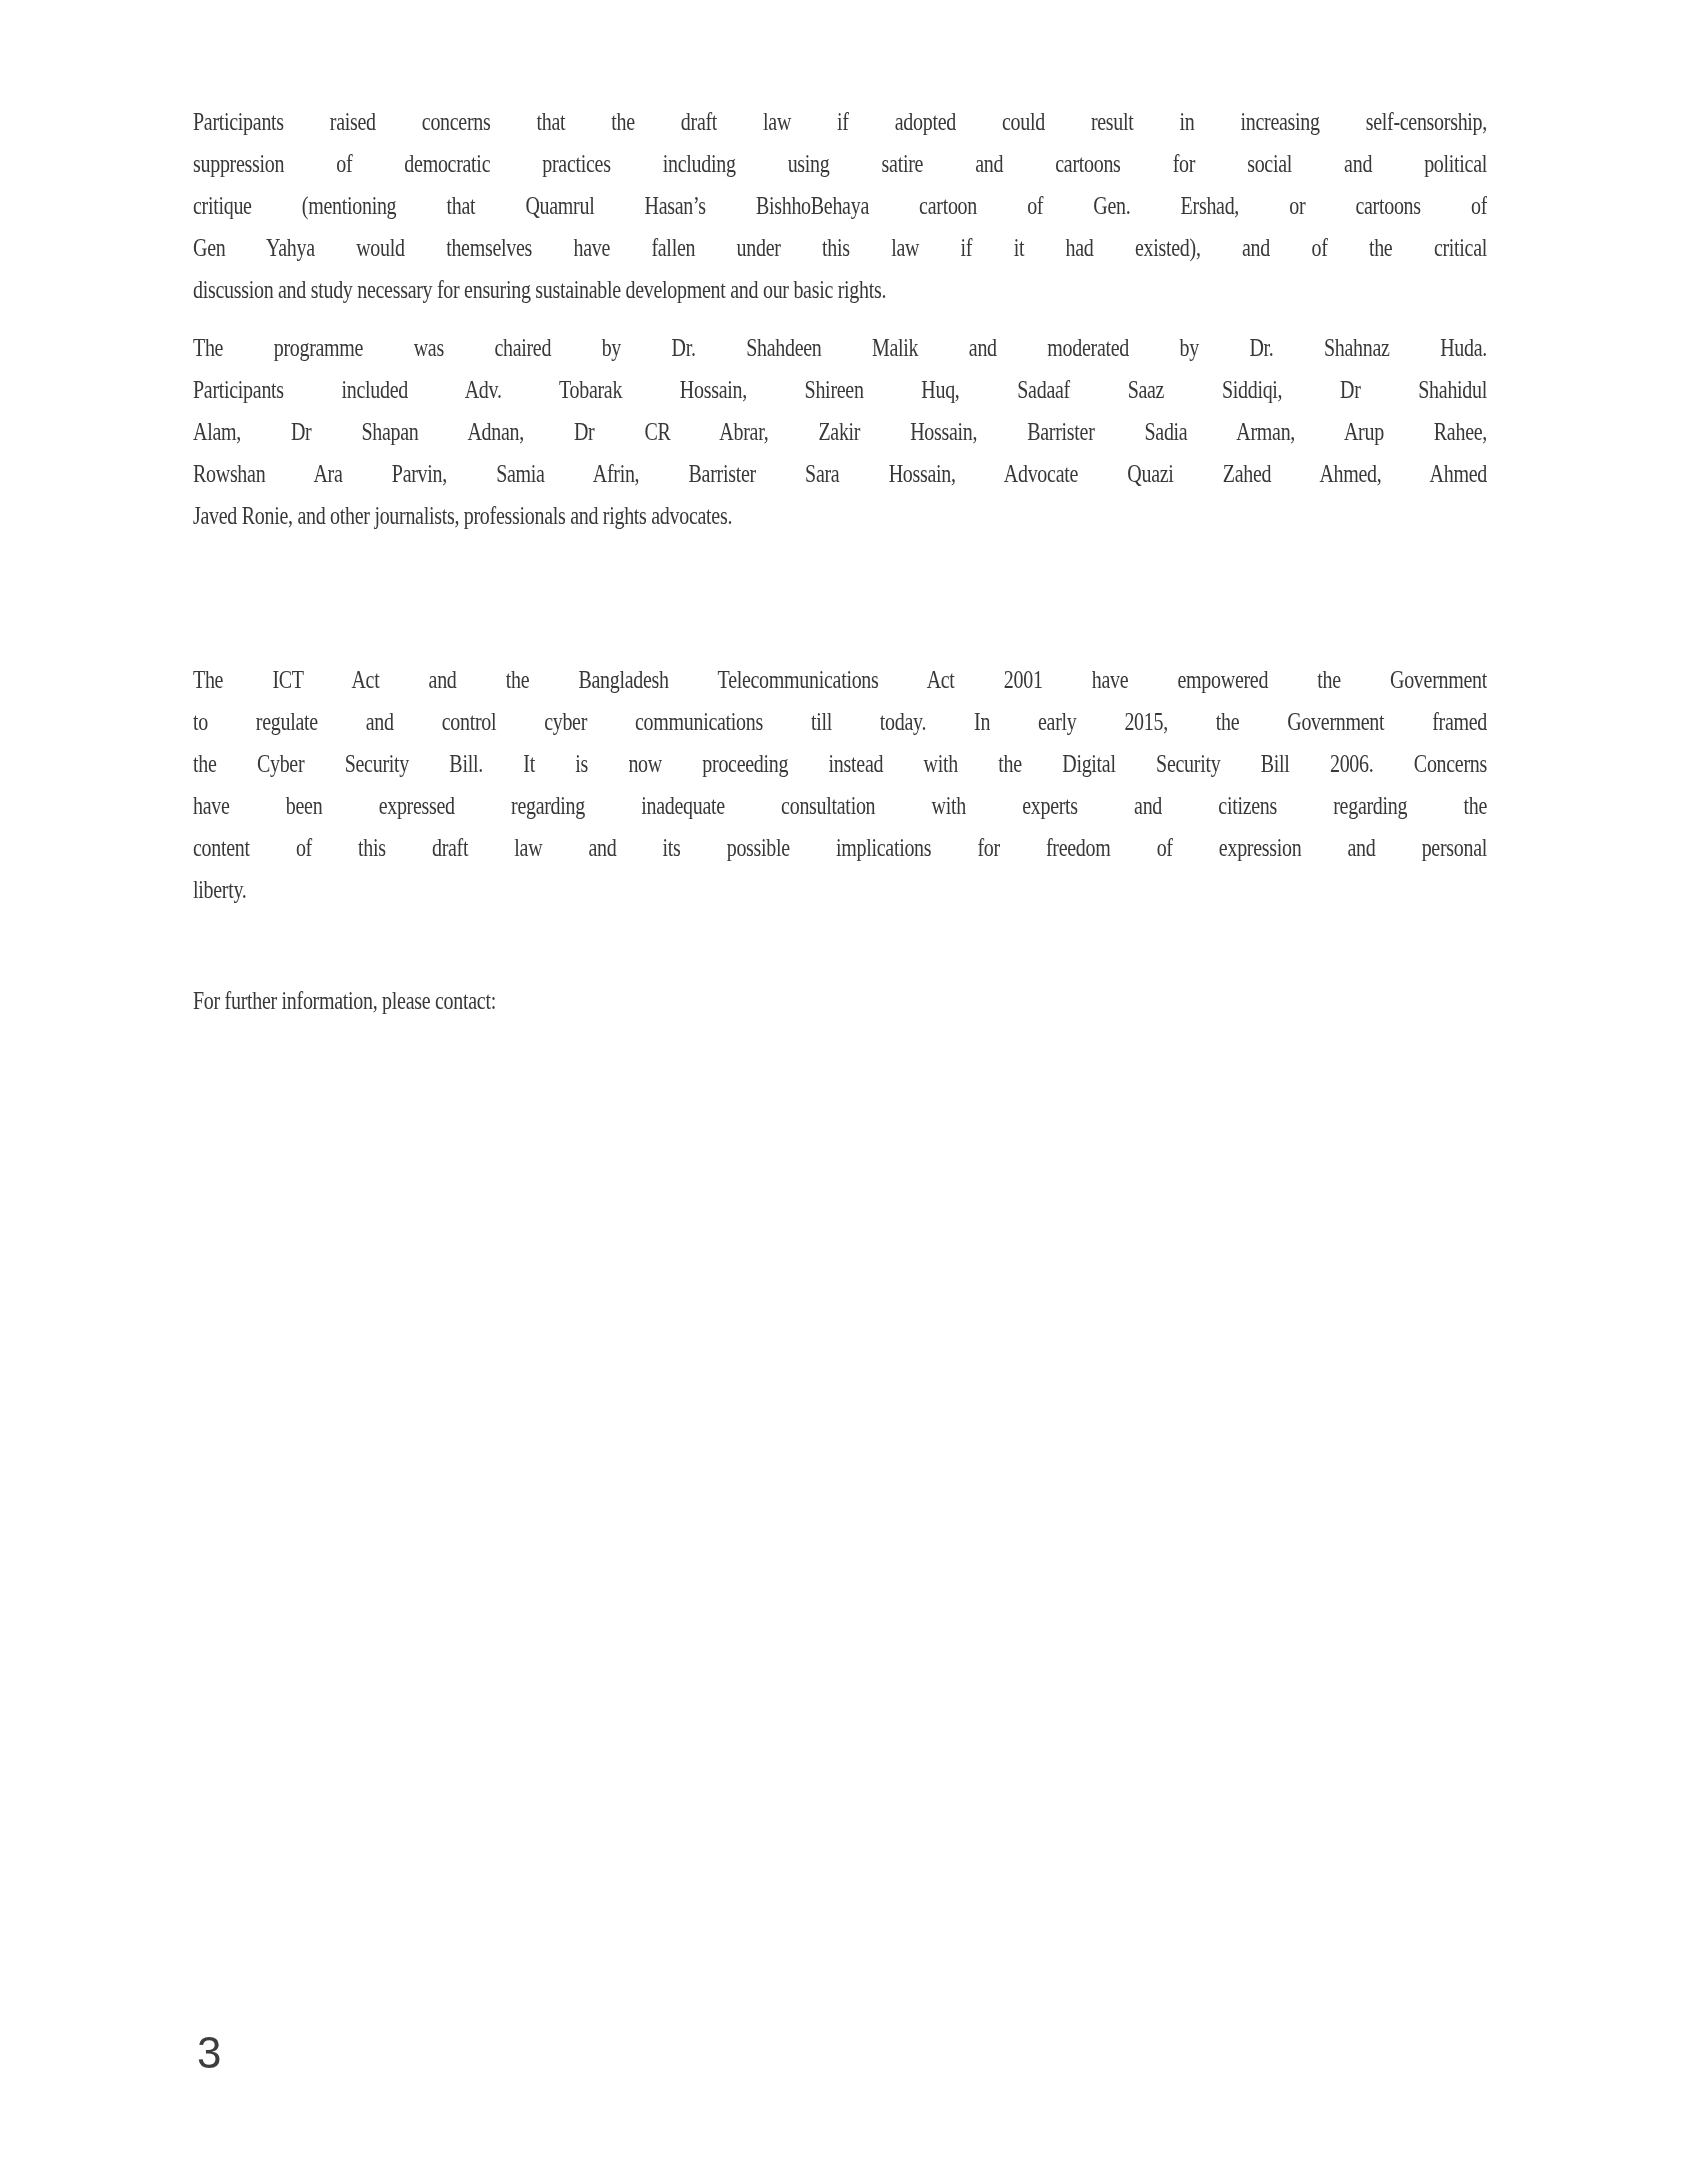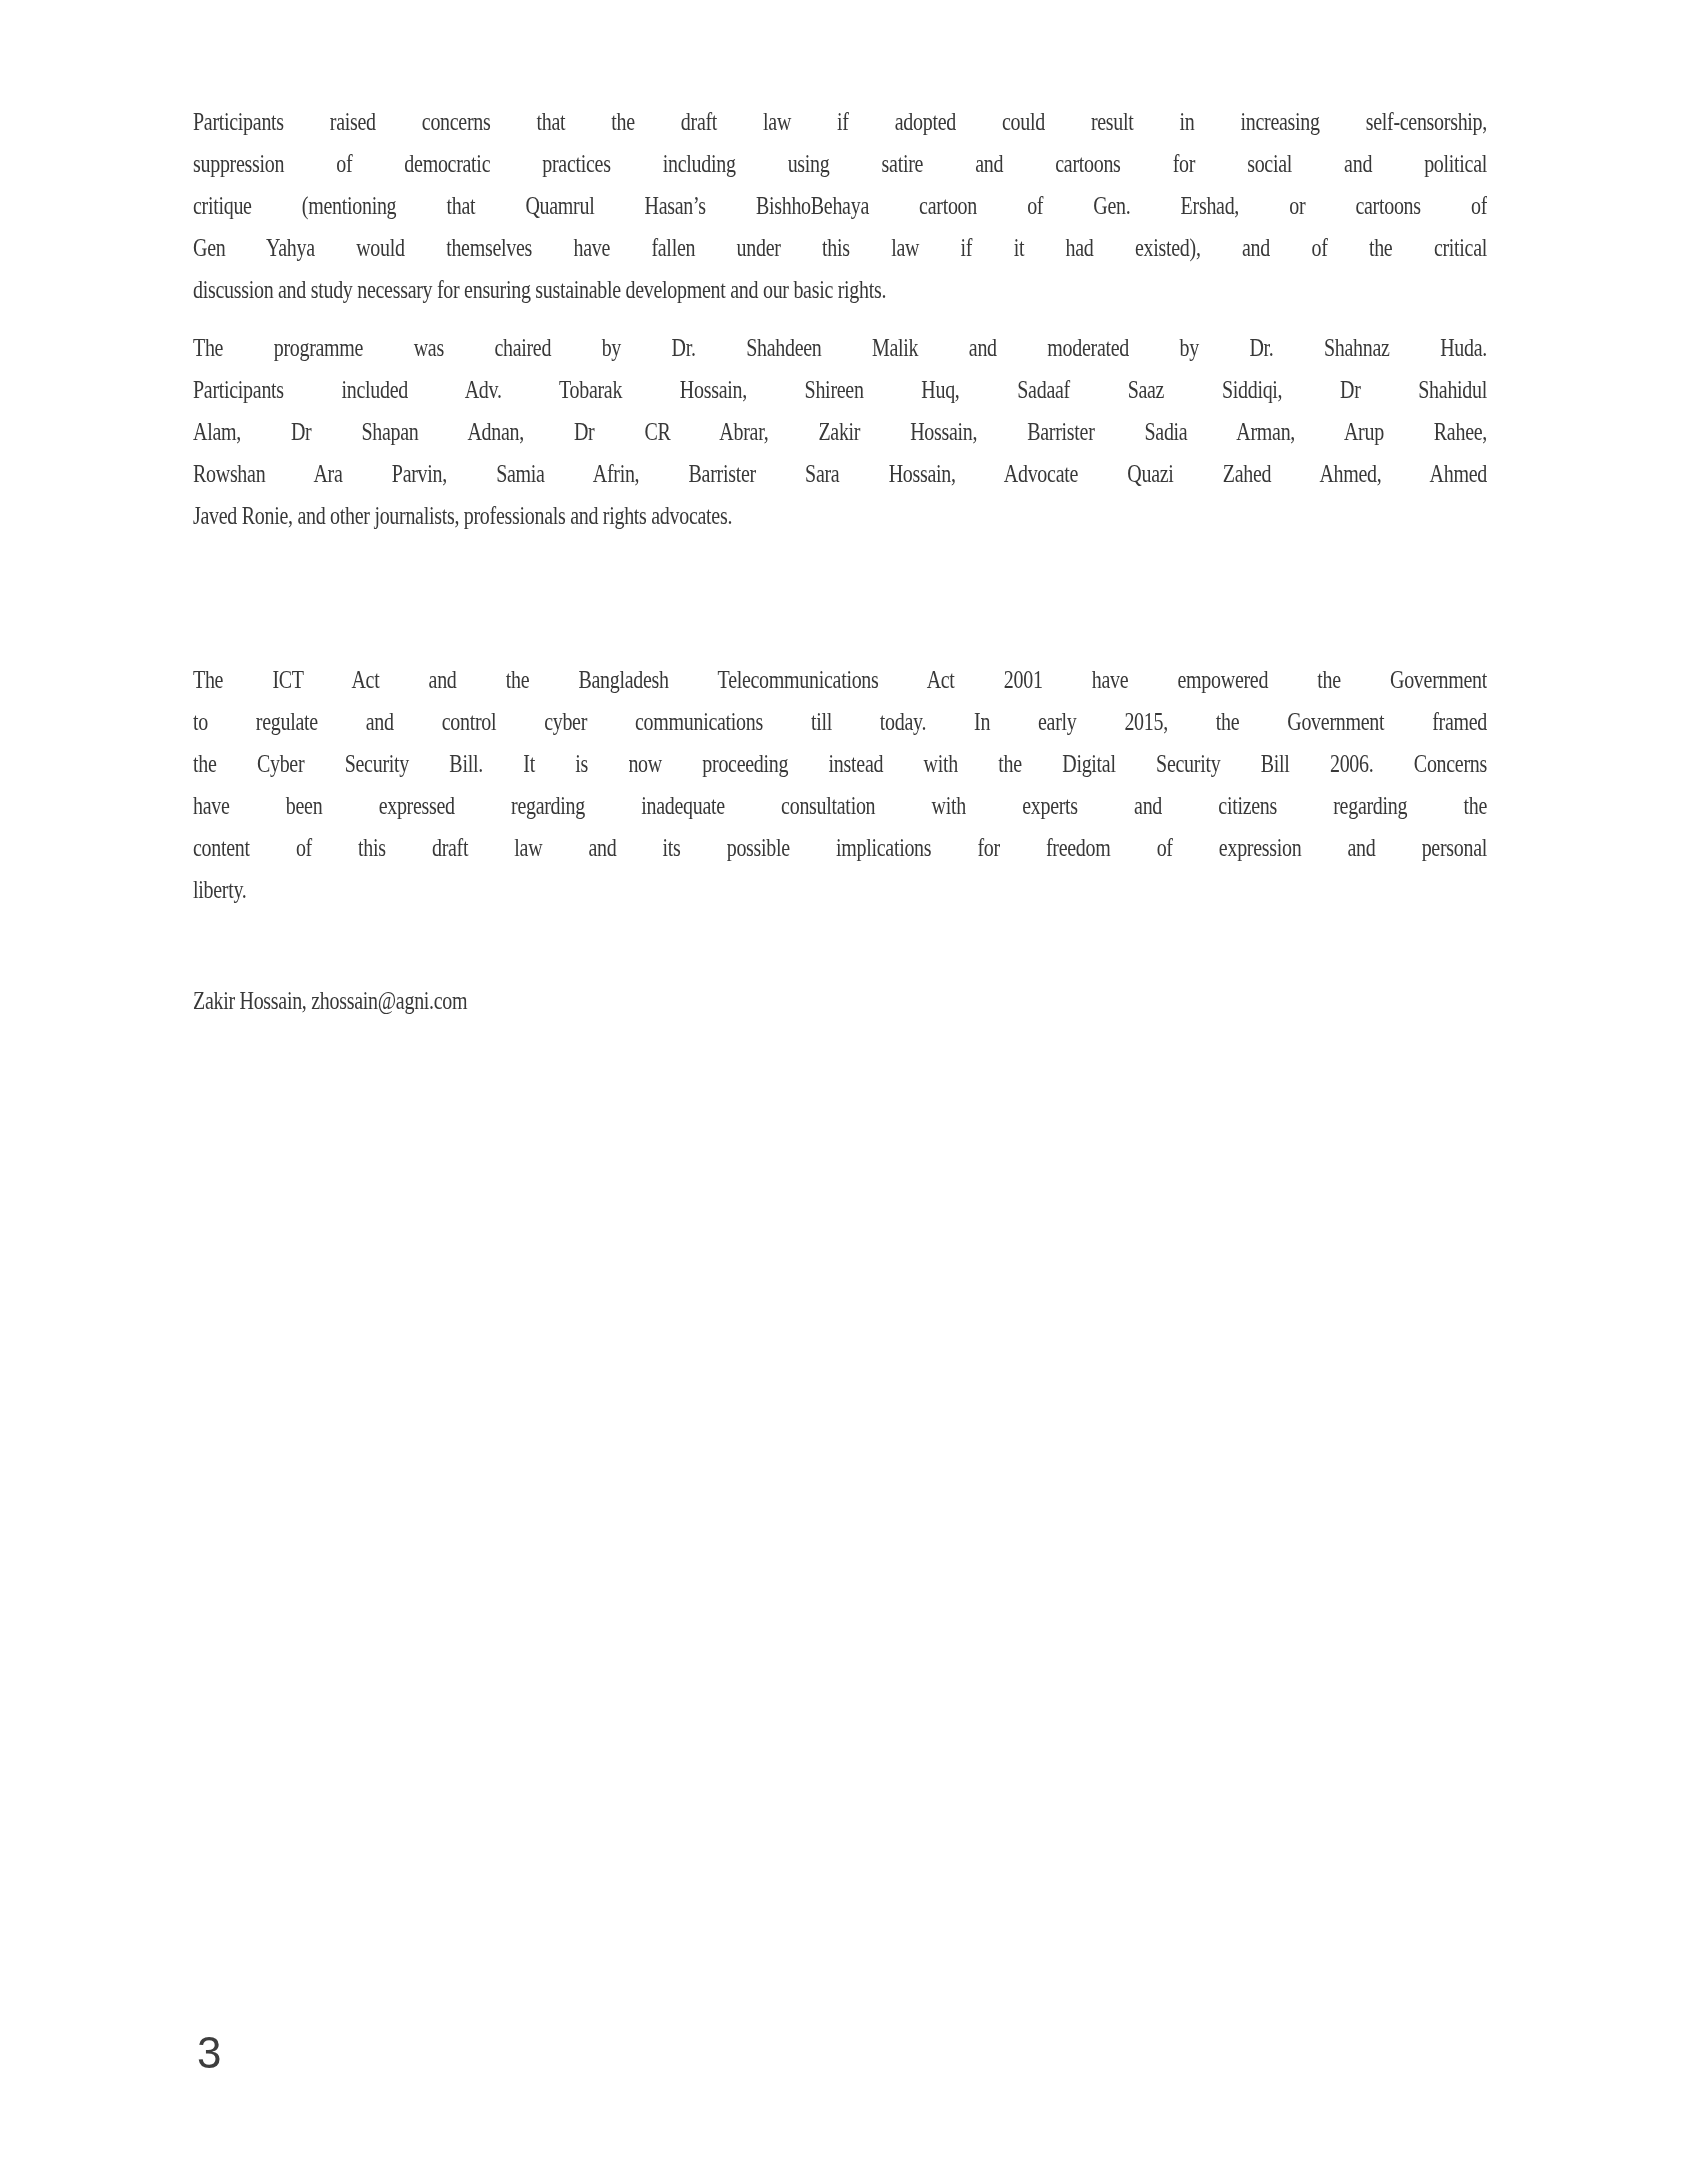--- a/index.html
+++ b/index.html
@@ -88,18 +88,18 @@
       <div class="para body">
         <div class="line">The ICT Act and the Bangladesh Telecommunications Act 2001 have empowered the Government</div>
         <div class="line">to regulate and control cyber communications till today. In early 2015, the Government framed</div>
         <div class="line">the Cyber Security Bill. It is now proceeding instead with the Digital Security Bill 2006. Concerns</div>
         <div class="line">have been expressed regarding inadequate consultation with experts and citizens regarding the</div>
         <div class="line">content of this draft law and its possible implications for freedom of expression and personal</div>
         <div class="line lastline">liberty.</div>
       </div>
       <div class="spacer"></div>
       <div class="para body">
-        <div class="line lastline">Zakir Hossain, zhossain@agni.com</div>
+        <div class="line lastline">For further information, please contact:</div>
       </div>
     </div>
   <div class="pageno">3</div>
 </div>
 
 
 </body></html>

